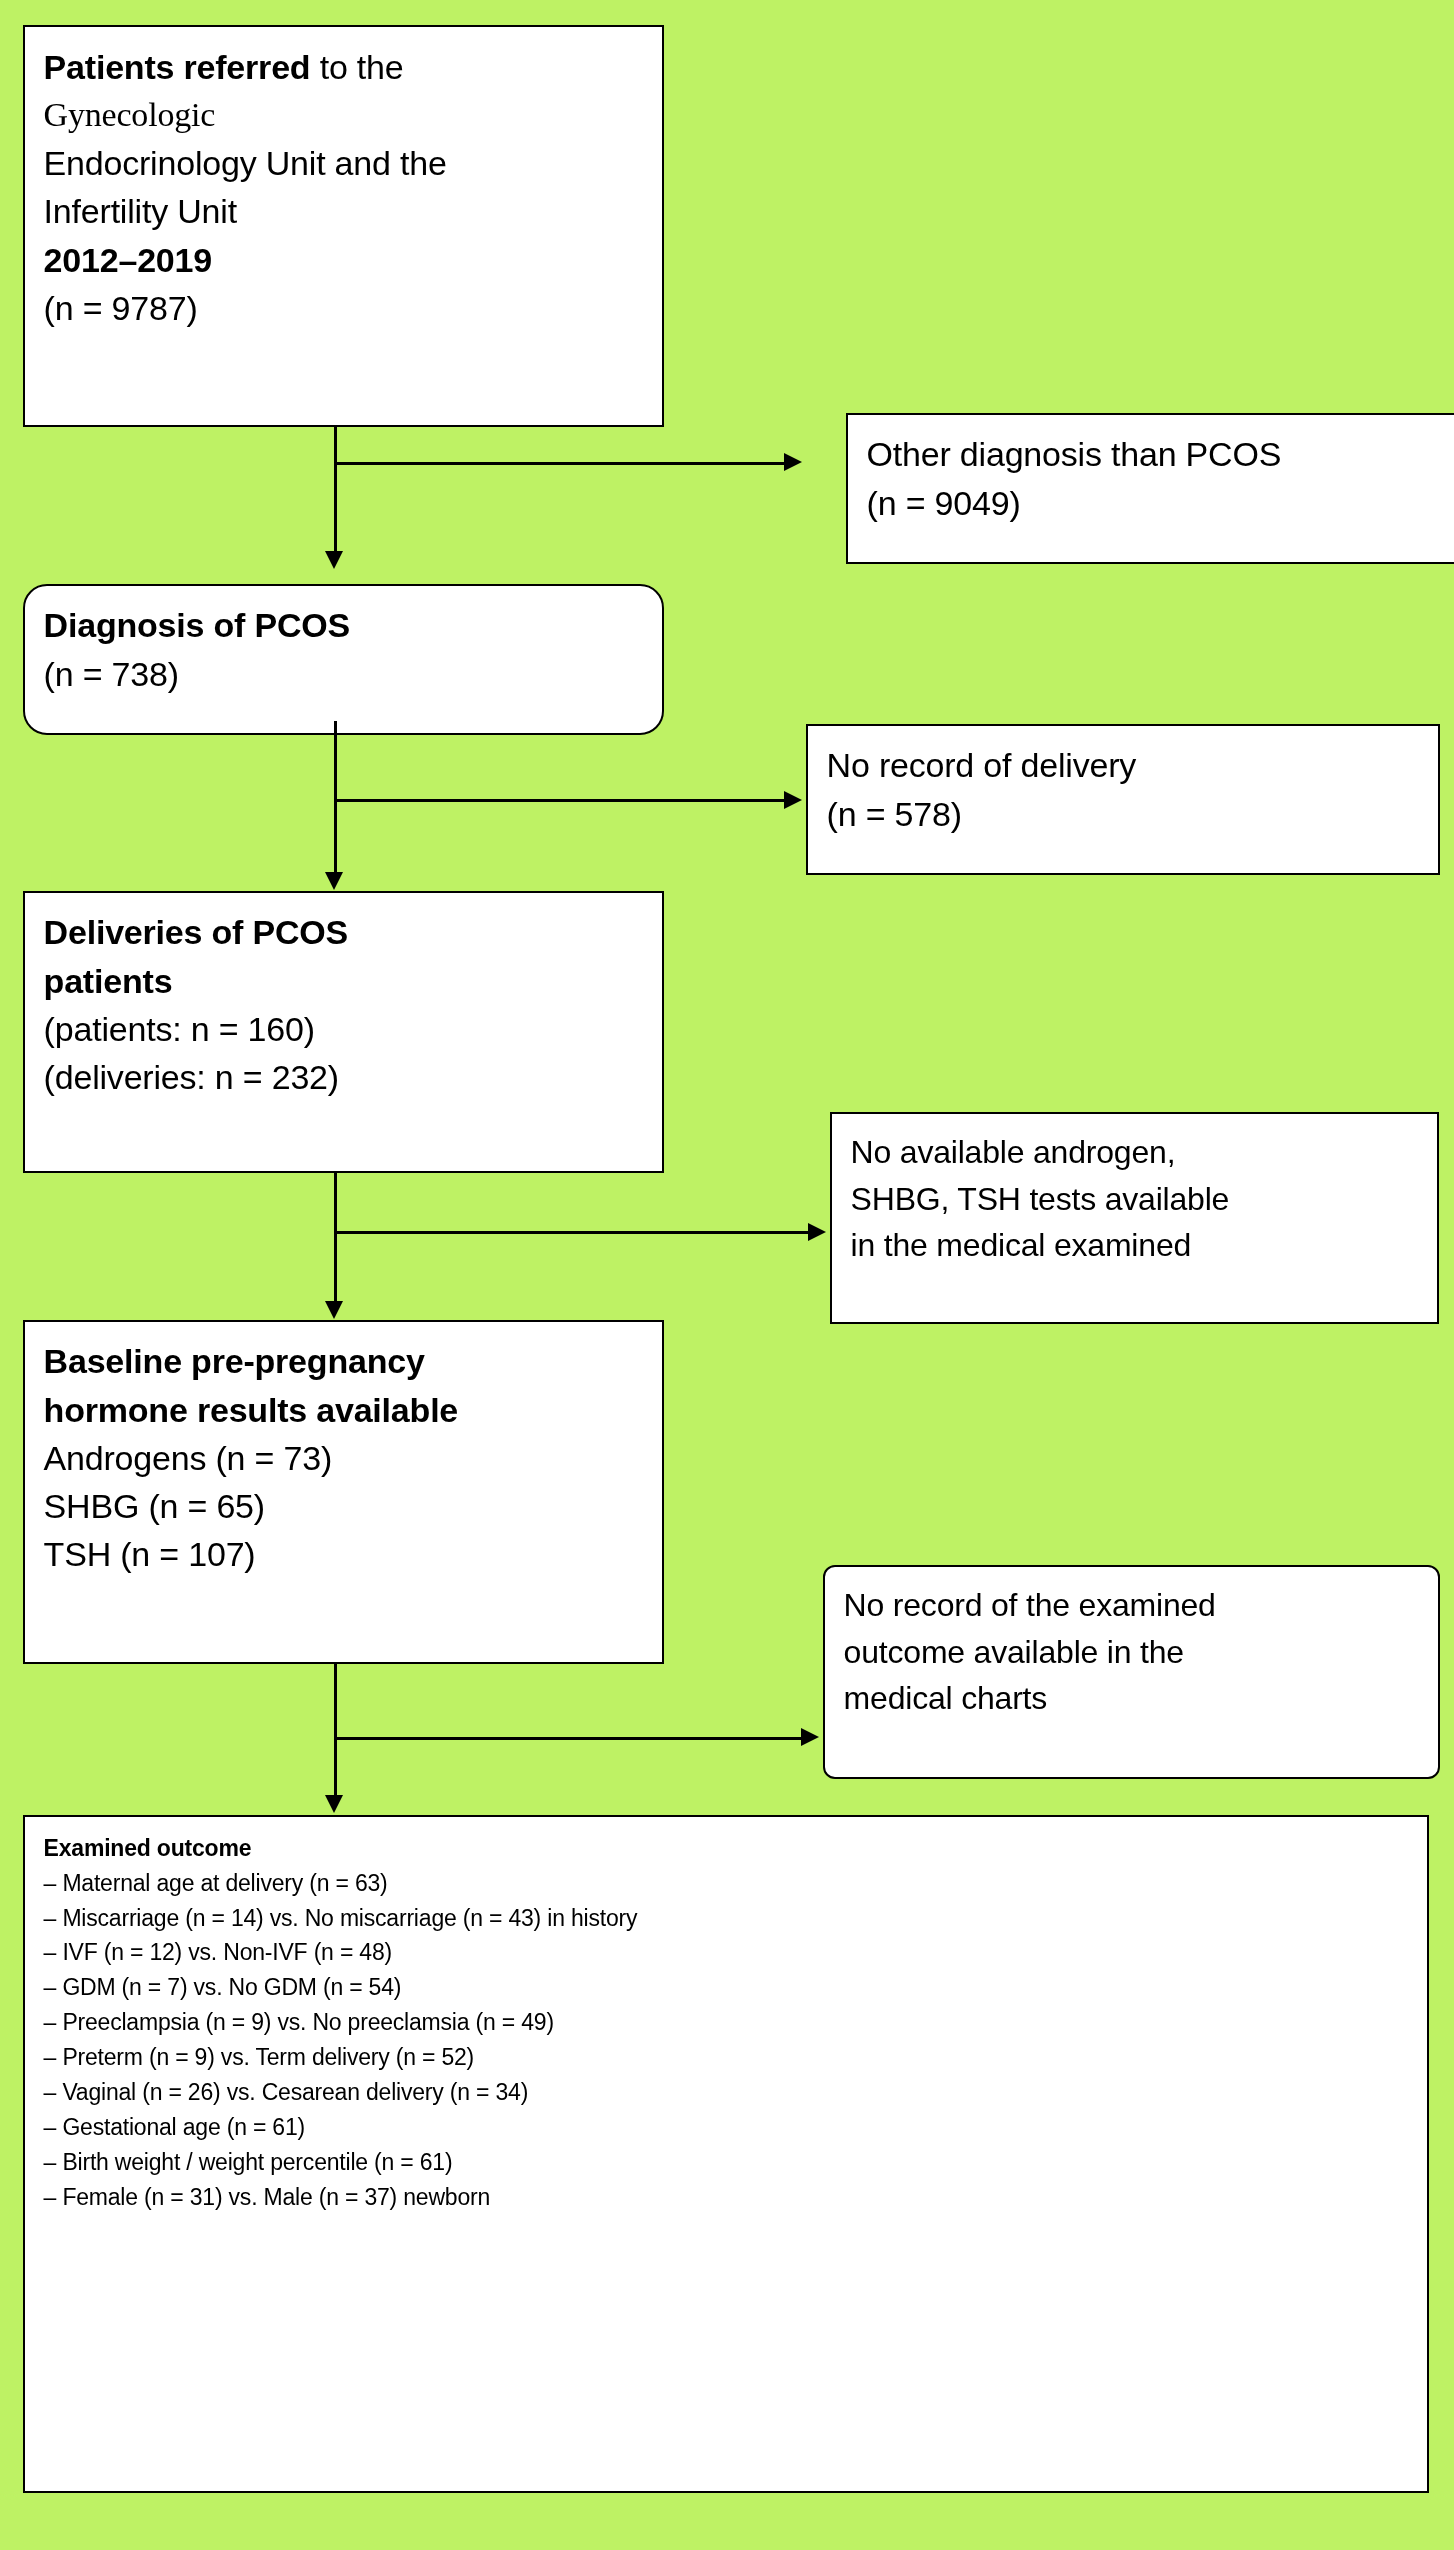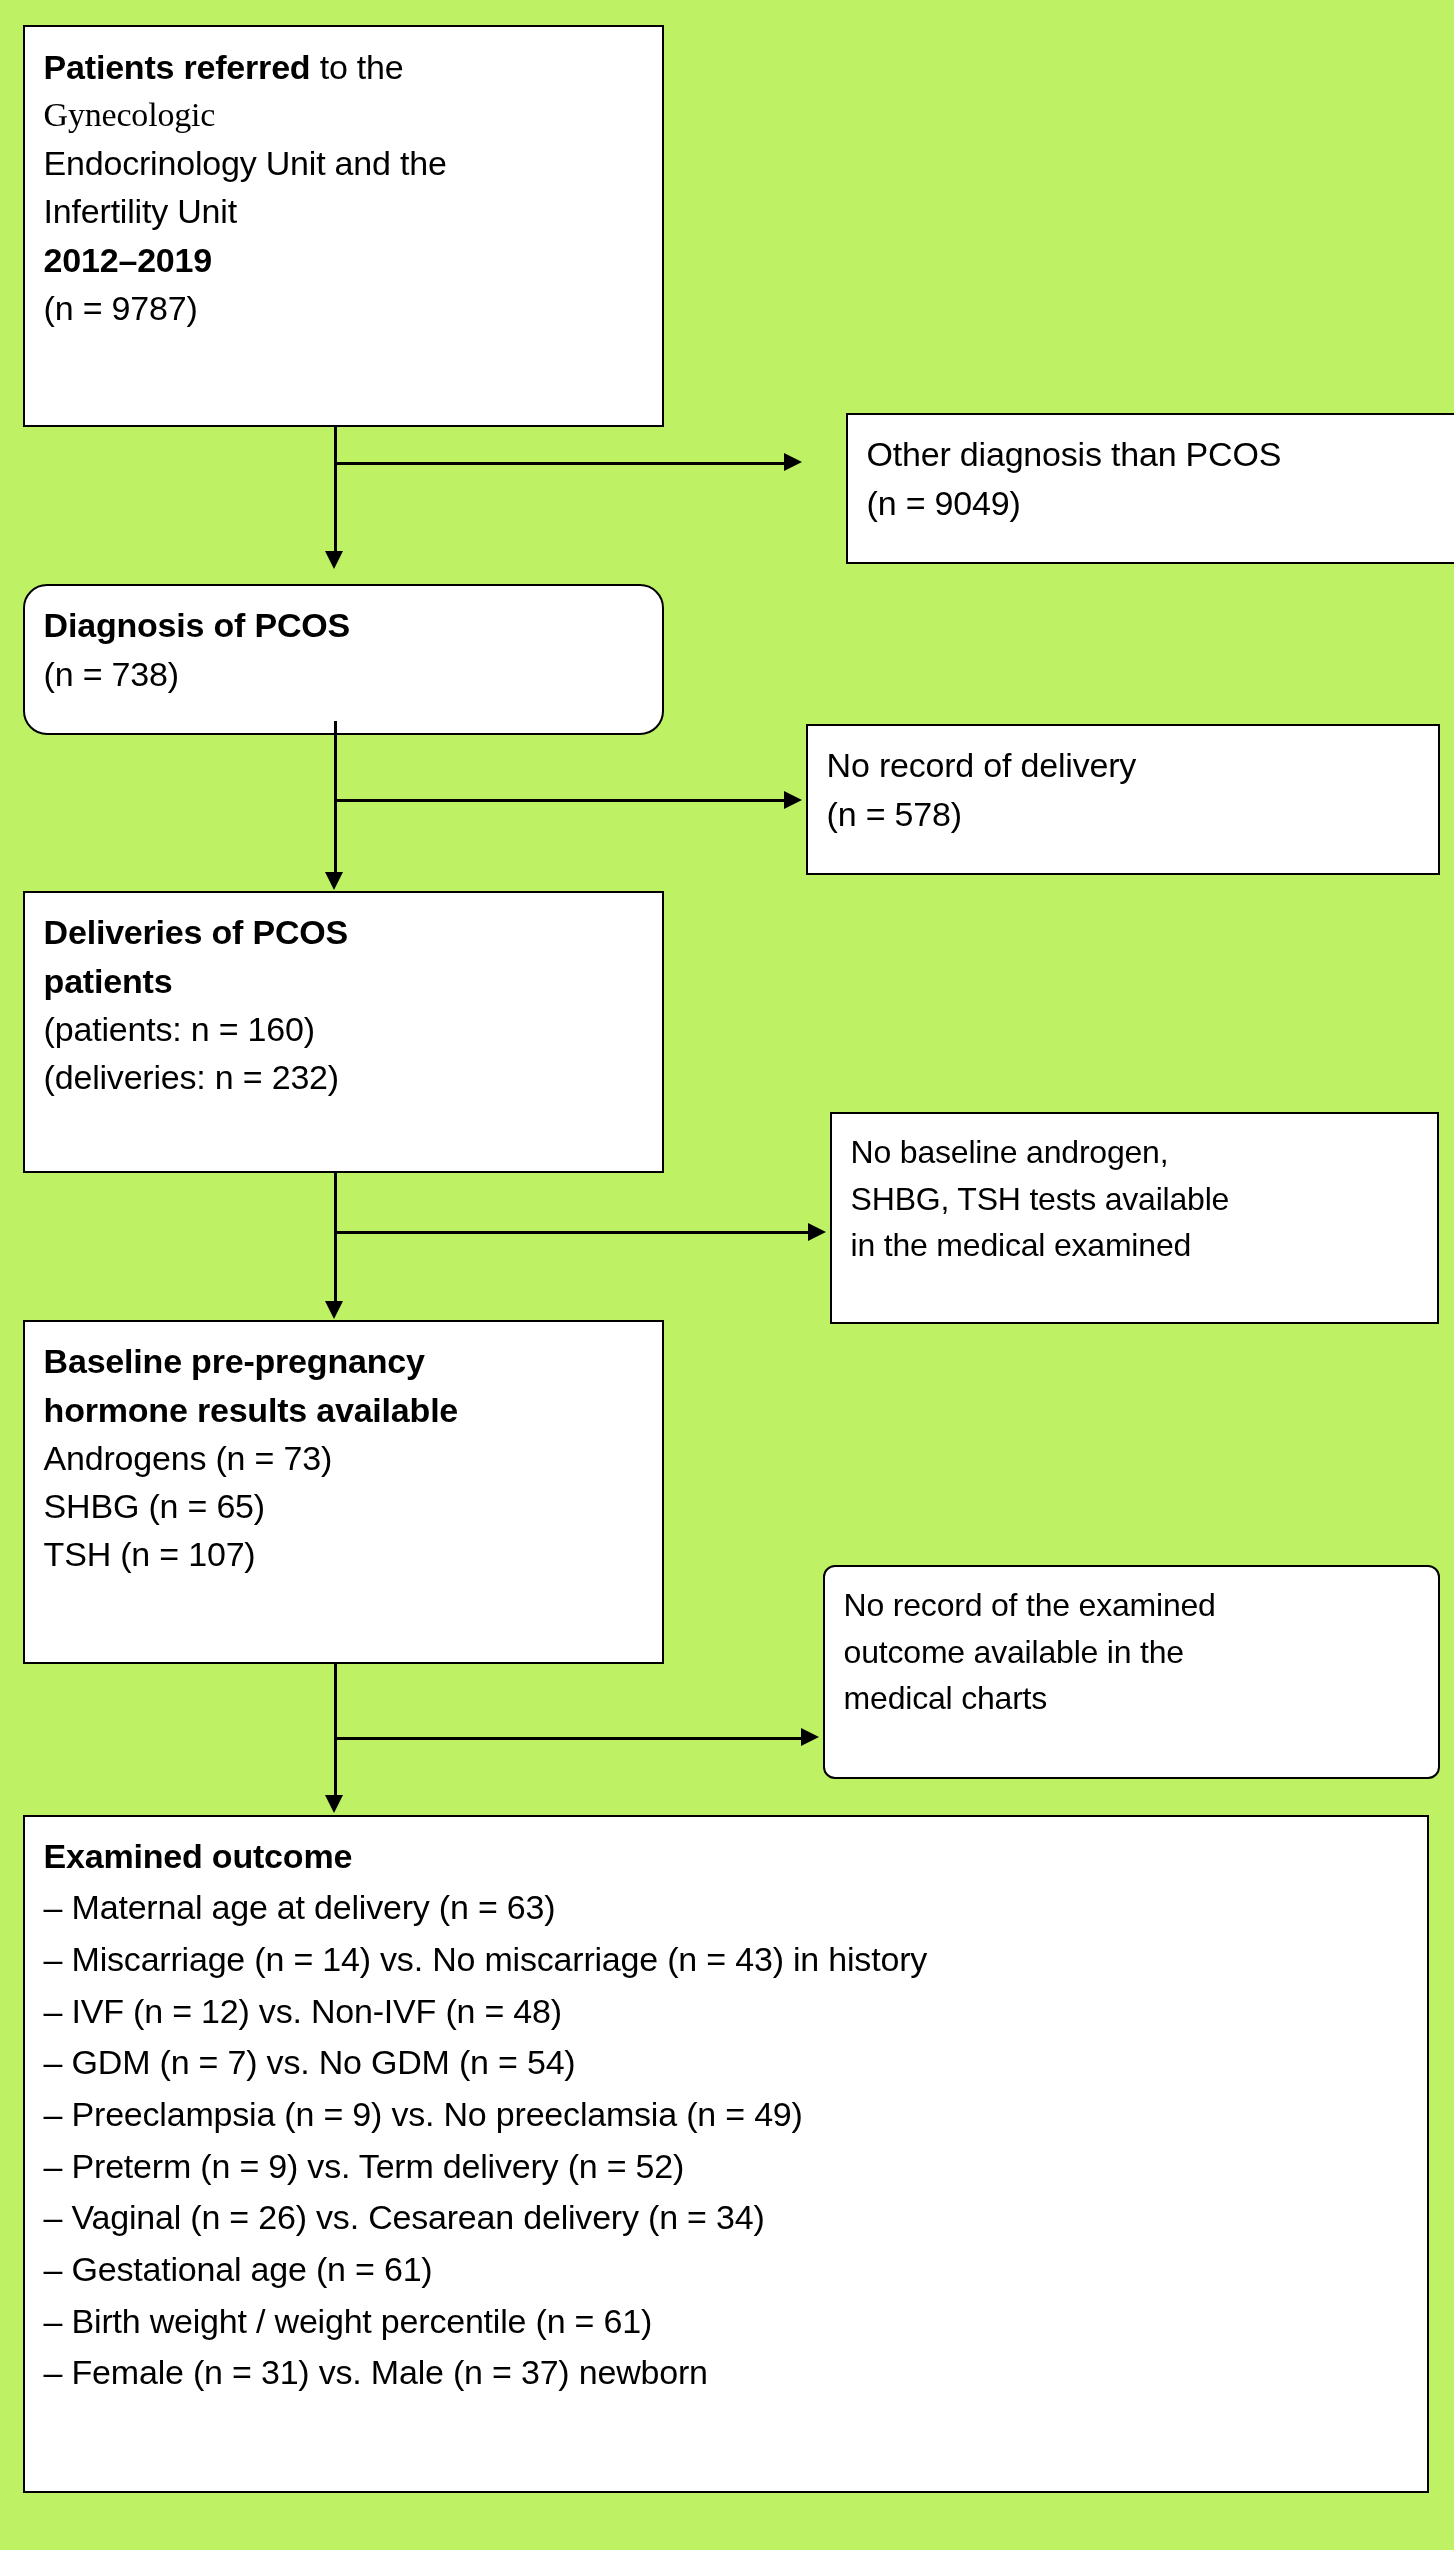--- a/index.html
+++ b/index.html
@@ -49,21 +49,21 @@
   #box-excl-diag     { left: 806px; top: 413px;  width: 634px; height: 151px; margin-left: 40px; }
   #box-excl-delivery { left: 806px; top: 724px;  width: 634px; height: 151px; }
   #box-excl-hormone  { left: 830px; top: 1112px; width: 609px; height: 212px; }
   #box-excl-outcome  { left: 823px; top: 1565px; width: 617px; height: 214px; border-radius: 12px; }
 
   #box-excl-hormone .ln,
   #box-excl-outcome .ln { font-size: 32px; line-height: 1.45; }
 
   
   #box-outcome { padding: 13.6px 18.6px 12px 18.6px; }
-  #box-outcome .ln { font-size: 34px; line-height: 1.52; }
+  #box-outcome .ln { font-size: 23px; line-height: 1.52; }
 
   
   .vline {
     position: absolute;
     width: 2.5px;
     background: #000000;
   }
   .hline {
     position: absolute;
     height: 2.5px;
@@ -154,21 +154,21 @@
     <span class="ln">(patients: n = 160)</span>
     <span class="ln">(deliveries: n = 232)</span>
   </div>
 
   <div class="vline" id="v3"></div>
   <div class="arrow-down" id="a3"></div>
   <div class="hline" id="h3"></div>
   <div class="arrow-right" id="ah3"></div>
 
   <div class="box" id="box-excl-hormone">
-    <span class="ln">No baseline androgen,</span>
+    <span class="ln">No available androgen,</span>
     <span class="ln">SHBG, TSH tests available</span>
     <span class="ln">in the medical examined</span>
   </div>
 
   <div class="box" id="box-baseline">
     <span class="ln b">Baseline pre-pregnancy</span>
     <span class="ln b">hormone results available</span>
     <span class="ln">Androgens (n = 73)</span>
     <span class="ln">SHBG (n = 65)</span>
     <span class="ln">TSH (n = 107)</span>

